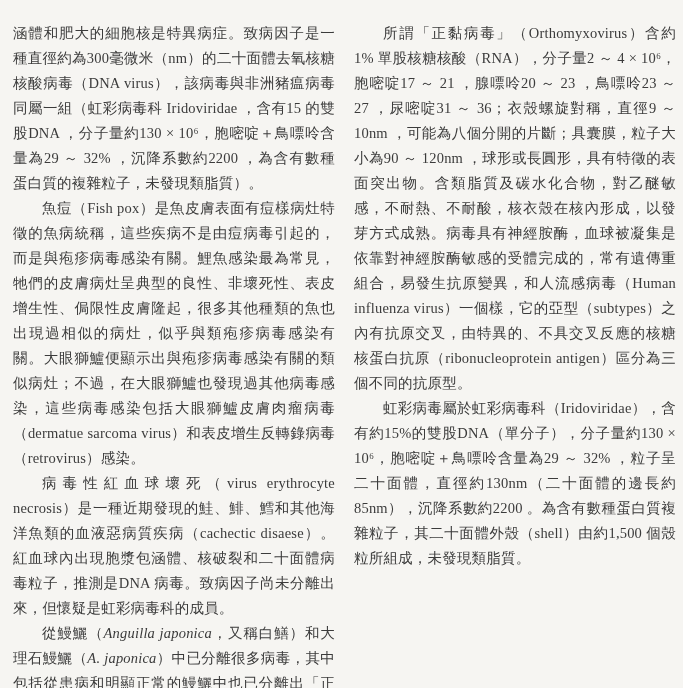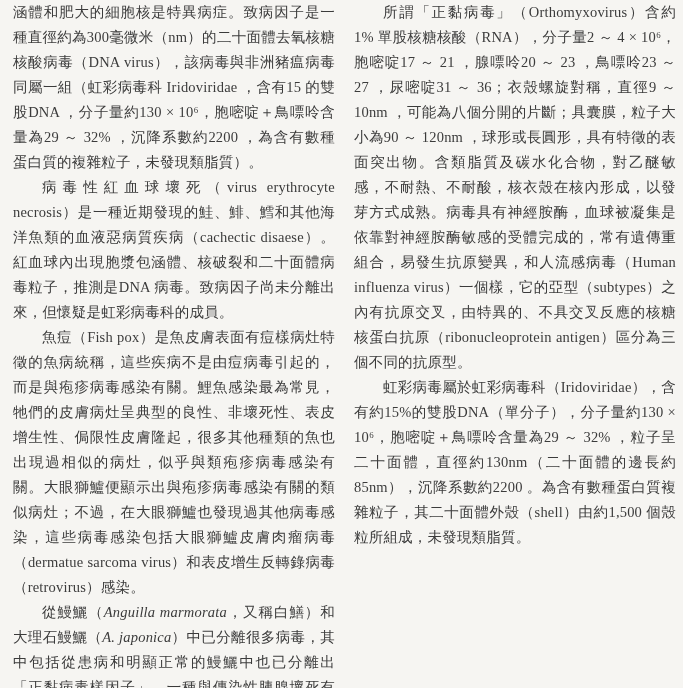--- a/index.html
+++ b/index.html
@@ -11,21 +11,21 @@
     height: 688px;
     background: #f6f5f2;
     color: #3b3b3b;
     font-family: "Liberation Serif", "DejaVu Serif", serif;
     overflow: hidden;
   }
   .page {
     box-sizing: border-box;
     width: 671px;
     height: 688px;
-    padding: 0 7px 6px 13px;
+    padding: 21px 7px 6px 13px;
     display: flex;
     gap: 19px;
   }
   .col {
     width: 322px;
     flex: 0 0 322px;
     font-size: 14.5px;
     line-height: 25px;
     text-align: justify;
     text-justify: inter-character;
@@ -42,24 +42,24 @@
     font-style: italic;
   }
 </style>
 </head>
 <body>
 
 <div class="page">
 
   <div class="col">
     <p class="para">涵體和肥大的細胞核是特異病症。致病因子是一種直徑約為300毫微米（nm）的二十面體去氧核糖核酸病毒（DNA virus），該病毒與非洲豬瘟病毒同屬一組（虹彩病毒科 Iridoviridae ，含有15 的雙股DNA ，分子量約130 × 10⁶，胞嘧啶＋鳥嘌呤含量為29 ～ 32% ，沉降系數約2200 ，為含有數種蛋白質的複雜粒子，未發現類脂質）。</p>
+    <p class="para indent">魚痘（Fish pox）是魚皮膚表面有痘樣病灶特徵的魚病統稱，這些疾病不是由痘病毒引起的，而是與疱疹病毒感染有關。鯉魚感染最為常見，牠們的皮膚病灶呈典型的良性、非壞死性、表皮增生性、侷限性皮膚隆起，很多其他種類的魚也出現過相似的病灶，似乎與類疱疹病毒感染有關。大眼獅鱸便顯示出與疱疹病毒感染有關的類似病灶；不過，在大眼獅鱸也發現過其他病毒感染，這些病毒感染包括大眼獅鱸皮膚肉瘤病毒（dermatue sarcoma virus）和表皮增生反轉錄病毒（retrovirus）感染。</p>
     <p class="para indent">病毒性紅血球壞死（virus erythrocyte necrosis）是一種近期發現的鮭、鯡、鱈和其他海洋魚類的血液惡病質疾病（cachectic disaese）。紅血球內出現胞漿包涵體、核破裂和二十面體病毒粒子，推測是DNA 病毒。致病因子尚未分離出來，但懷疑是虹彩病毒科的成員。</p>
-    <p class="para indent">魚痘（Fish pox）是魚皮膚表面有痘樣病灶特徵的魚病統稱，這些疾病不是由痘病毒引起的，而是與疱疹病毒感染有關。鯉魚感染最為常見，牠們的皮膚病灶呈典型的良性、非壞死性、表皮增生性、侷限性皮膚隆起，很多其他種類的魚也出現過相似的病灶，似乎與類疱疹病毒感染有關。大眼獅鱸便顯示出與疱疹病毒感染有關的類似病灶；不過，在大眼獅鱸也發現過其他病毒感染，這些病毒感染包括大眼獅鱸皮膚肉瘤病毒（dermatue sarcoma virus）和表皮增生反轉錄病毒（retrovirus）感染。</p>
     <p class="para indent">
-      <span>從鰻鱺（</span><span class="species">Anguilla marmorata</span><span>，又稱白鱔）和大理石鰻鱺（</span><span class="species">A. japonica</span><span>）中已分離很多病毒，其中包括從患病和明顯正常的鰻鱺中也已分離出「正黏病毒樣因子」。一種與傳染性胰腺壞死有血清學關係</span>
+      <span>從鰻鱺（</span><span class="species">Anguilla japonica</span><span>，又稱白鱔）和大理石鰻鱺（</span><span class="species">A. japonica</span><span>）中已分離很多病毒，其中包括從患病和明顯正常的鰻鱺中也已分離出「正黏病毒樣因子」。一種與傳染性胰腺壞死有血清學關係</span>
     </p>
   </div>
 
   <div class="col">
     <p class="para indent">所謂「正黏病毒」（Orthomyxovirus）含約1% 單股核糖核酸（RNA），分子量2 ～ 4 × 10⁶，胞嘧啶17 ～ 21 ，腺嘌呤20 ～ 23 ，鳥嘌呤23 ～ 27 ，尿嘧啶31 ～ 36；衣殼螺旋對稱，直徑9 ～ 10nm ，可能為八個分開的片斷；具囊膜，粒子大小為90 ～ 120nm ，球形或長圓形，具有特徵的表面突出物。含類脂質及碳水化合物，對乙醚敏感，不耐熱、不耐酸，核衣殼在核內形成，以發芽方式成熟。病毒具有神經胺酶，血球被凝集是依靠對神經胺酶敏感的受體完成的，常有遺傳重組合，易發生抗原變異，和人流感病毒（Human influenza virus）一個樣，它的亞型（subtypes）之內有抗原交叉，由特異的、不具交叉反應的核糖核蛋白抗原（ribonucleoprotein antigen）區分為三個不同的抗原型。</p>
     <p class="para indent">
       <span>虹彩病毒屬於虹彩病毒科（Iridoviridae），含有約15%的雙股DNA（單分子），分子量約130 × 10⁶，胞嘧啶＋鳥嘌呤含量為29 ～ 32% ，粒子呈二十面體，直徑約130nm（二十面體的邊長約85nm），沉降系數約2200 。為含有數種蛋白質複雜粒子，其二十面體外殼（shell）由約1,500 個殼粒所組成，未發現類脂質。</span>
     </p>
   </div>
 

